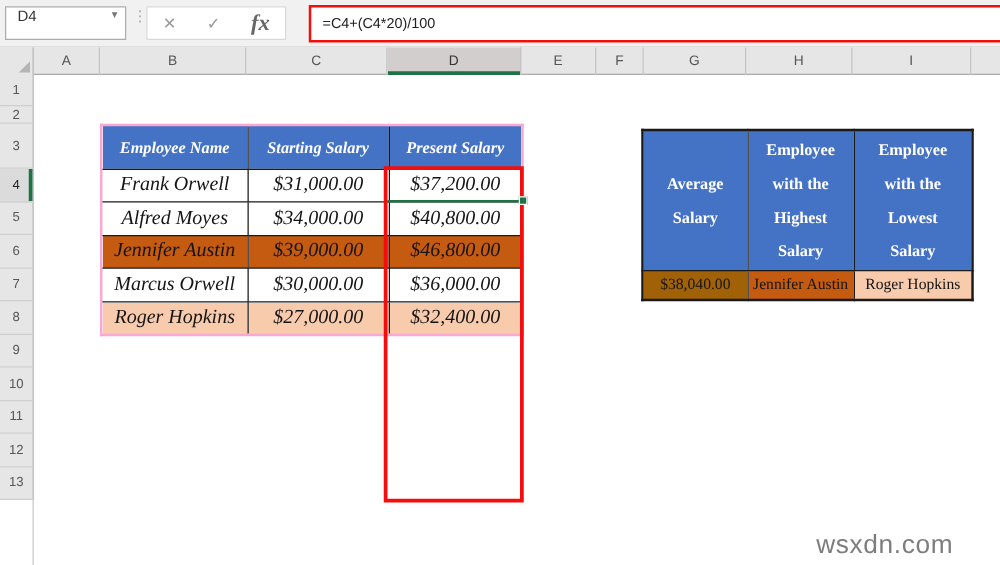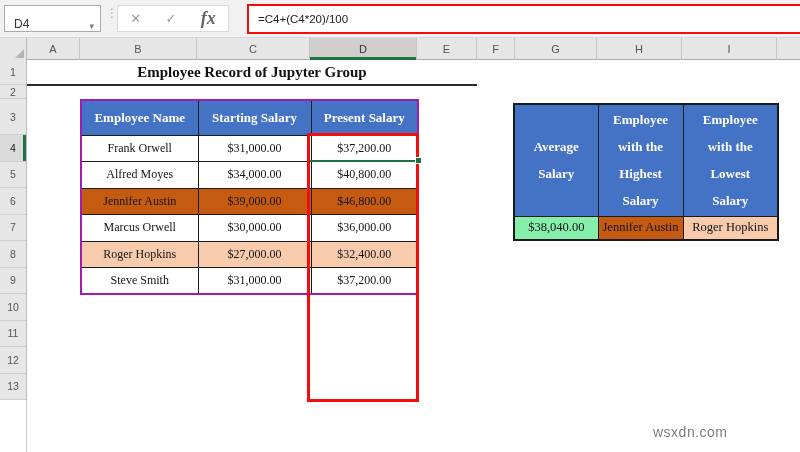--- a/index.html
+++ b/index.html
@@ -11,21 +11,21 @@
   .serif { font-family: "Liberation Serif", "DejaVu Serif", serif; }
 
   
   .formula-row {
     position: absolute; left: 0; top: 0; width: 800px; height: 38px;
     background: #F1F1F1; border-bottom: 1px solid #D8D8D8;
   }
   .name-box {
     position: absolute; left: 4px; top: 5px; width: 97px; height: 27px;
     background: #fff; border: 1px solid #ABABAB;
-    display: flex; align-items: flex-end; justify-content: space-between;
+    display: flex; align-items: flex-start; justify-content: space-between;
     padding: 0 6px 0 9px; font-size: 12px; color: #333;
   }
   .name-box .arrow { font-size: 9px; color: #777; }
   .sep-dots {
     position: absolute; left: 106px; top: 7px; width: 10px; height: 24px;
     color: #A8A8A8; font-size: 12px; line-height: 12px; text-align: center;
   }
   .fx-panel {
     position: absolute; left: 117px; top: 5px; width: 112px; height: 27px;
     background: #fff; border: 1px solid #D9D9D9;
@@ -84,47 +84,47 @@
     display: flex; align-items: center; justify-content: center;
     font-weight: bold; font-size: 15px; color: #111;
   }
 
   table.xl { position: absolute; border-collapse: collapse; table-layout: fixed; }
   table.xl th, table.xl td {
     border: 1px solid #1A1A1A; text-align: center; vertical-align: middle;
     font-family: "Liberation Serif", "DejaVu Serif", serif; color: #141414;
     overflow: hidden; padding: 0;
   }
-  table.main-table { left: 80px; top: 99px; width: 337px; border: 2px solid #a21caf; }
+  table.main-table { left: 80px; top: 99px; width: 337px; border: 2px solid #f9a8d4; font-style: italic; }
   table.main-table th {
     background: #4472C4; color: #FFFFFF; font-weight: bold; font-size: 13px;
   }
-  table.main-table td { font-size: 12px; background: #FFFFFF; }
+  table.main-table td { font-size: 16px; background: #FFFFFF; }
   tr.hl-dark td  { background: #C55A11; }
   tr.hl-light td { background: #F8CBAD; }
 
   table.summary-table { left: 513px; top: 103px; width: 264px; border: 2px solid #1A1A1A; }
   table.summary-table th {
     background: #4472C4; color: #FFFFFF; font-weight: bold; font-size: 13px;
     white-space: pre-line; line-height: 27px; vertical-align: middle;
   }
-  table.summary-table td { font-size: 12.5px; background: #86efac; }
+  table.summary-table td { font-size: 12.5px; background: #a16207; }
   td.hl-dark-cell  { background: #C55A11 !important; }
   td.hl-light-cell { background: #F8CBAD !important; }
 
   
   .red-rect { position: absolute; border: 3px solid #F30D0D; background: transparent; z-index: 8; }
   .rect-col-d { left: 307px; top: 133px; width: 112px; height: 269px; }
   .sel-line { position: absolute; left: 310px; top: 160px; width: 107px; height: 2px;
     background: #1F7244; z-index: 9; }
   .sel-handle { position: absolute; left: 415px; top: 157px; width: 7px; height: 7px;
     background: #1F7244; border: 1px solid #fff; z-index: 10; }
 
   .watermark {
-    position: absolute; left: 653px; top: 424px; font-size: 14px; color: #7D7D7D;
+    position: absolute; left: 653px; top: 424px; font-size: 21px; color: #7D7D7D;
     letter-spacing: 0.5px; z-index: 3;
   }
 </style>
 </head>
 <body>
 
 <div class="app">
 
   <div class="formula-row">
     <div class="name-box">
@@ -167,21 +167,20 @@
     <div class="rowh" style="height:26.5px">7</div>
     <div class="rowh" style="height:26.5px">8</div>
     <div class="rowh" style="height:26.5px">9</div>
     <div class="rowh" style="height:26.5px">10</div>
     <div class="rowh" style="height:26.5px">11</div>
     <div class="rowh" style="height:26.5px">12</div>
     <div class="rowh" style="height:26.5px">13</div>
   </div>
   <div class="gutter-tail"></div>
 
-  <div class="title-cell serif">Employee Record of Jupyter Group</div>
 
   <table class="xl main-table">
     <colgroup>
         <col style="width:117px">
         <col style="width:113px">
         <col style="width:107px">
       </colgroup>
     <tbody>
         <tr style="height:35px">
       <th>Employee Name</th>
@@ -205,25 +204,20 @@
     </tr>
     <tr style="height:26.5px">
       <td>Marcus Orwell</td>
       <td>$30,000.00</td>
       <td>$36,000.00</td>
     </tr>
     <tr style="height:26.5px" class="hl-light">
       <td>Roger Hopkins</td>
       <td>$27,000.00</td>
       <td>$32,400.00</td>
-    </tr>
-    <tr style="height:26.5px">
-      <td>Steve Smith</td>
-      <td>$31,000.00</td>
-      <td>$37,200.00</td>
     </tr>
   </tbody>
     </table>
 
   <table class="xl summary-table">
     <colgroup>
         <col style="width:84px">
         <col style="width:85px">
         <col style="width:95px">
       </colgroup>

